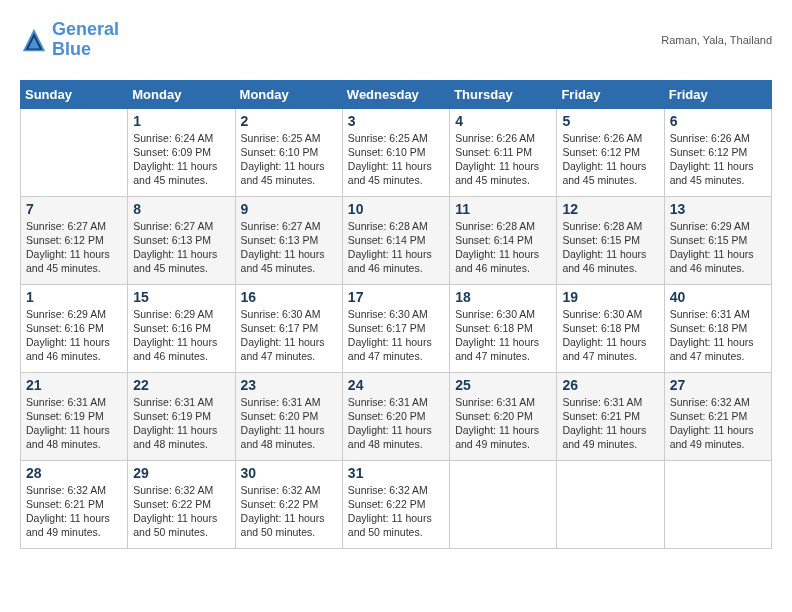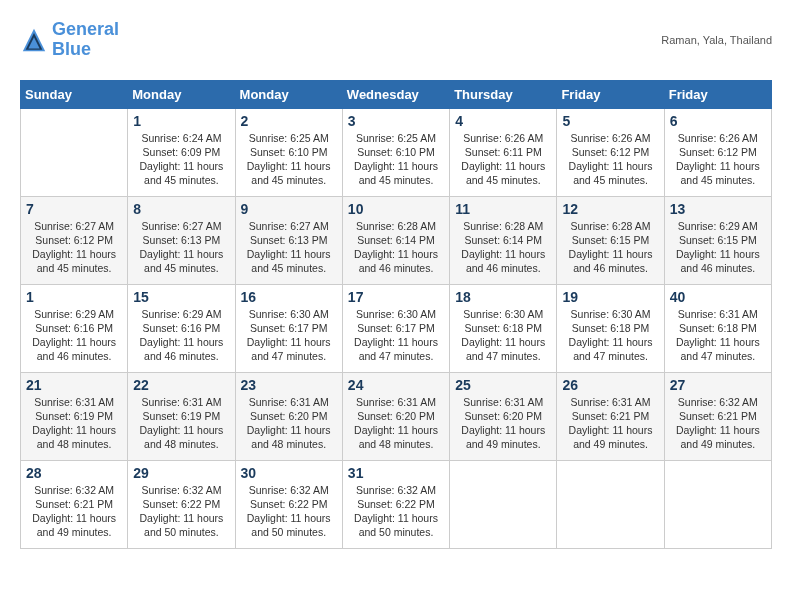--- a/index.html
+++ b/index.html
@@ -73,21 +73,20 @@
       font-size: 14px;
       font-weight: bold;
       color: #1a3a5c;
       display: block;
       margin-bottom: 2px;
     }
     .cell-info {
       font-size: 10.5px;
       color: #333;
       line-height: 1.35;
-      text-align: center;
     }
     tbody tr:nth-child(even) {
       background-color: #f5f5f5;
     }
     tbody tr:nth-child(odd) {
       background-color: #fff;
     }
     td.empty {
       background-color: #fff;
     }

